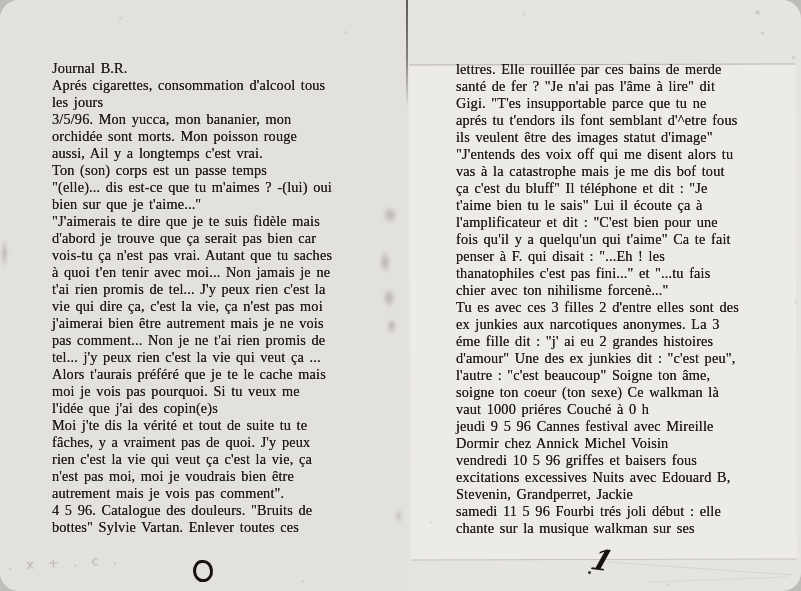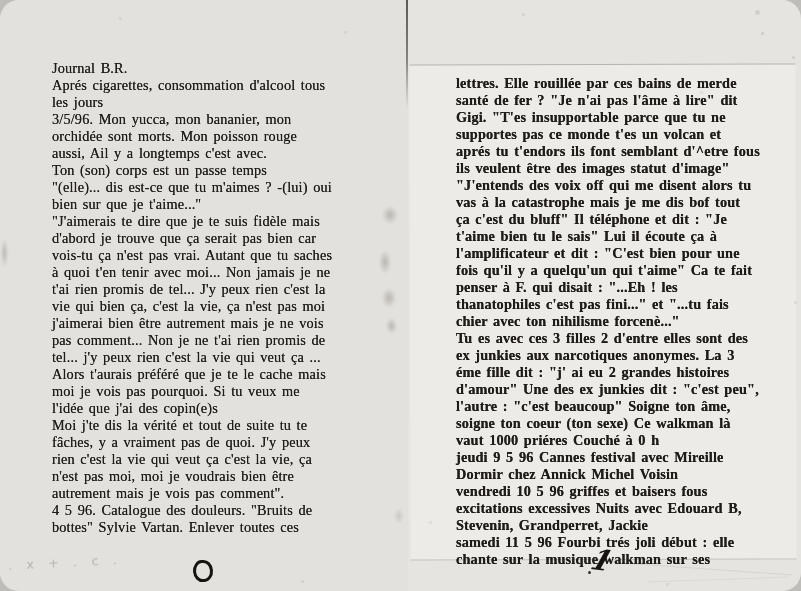--- a/index.html
+++ b/index.html
@@ -35,21 +35,21 @@
     position:absolute;
     color:var(--ink,#1f1b17);
     font-size:14.3px;
     line-height:17px;
     letter-spacing:.15px;
     word-spacing:1.8px;
     text-shadow:0 0 .5px rgba(31,27,23,.85);
   }
   .text-block .text-line{white-space:pre;height:17px;}
   .text-left{left:52px;top:60px;width:360px;}
-  .text-right{left:456px;top:75px;width:345px;font-weight:bold;}
+  .text-right{left:456px;top:61px;width:345px;}
   .hand-zero{
     position:absolute;left:193px;top:560px;width:14px;height:16px;
     border:3.4px solid #17140f;border-radius:50% / 54%;
     transform:rotate(-5deg);
     color:transparent;overflow:hidden;
   }
   .hand-one{
     position:absolute;left:592px;top:547px;
     font-family:"DejaVu Serif", serif;
     font-style:italic;font-weight:bold;
@@ -112,50 +112,49 @@
   <div class="right-sheet"></div>
 
   <div class="seam"></div>
 
   <div class="text-block text-left">
       <div class="text-line">Journal B.R.</div>
       <div class="text-line">Aprés cigarettes, consommation d'alcool tous</div>
       <div class="text-line">les jours</div>
       <div class="text-line">3/5/96. Mon yucca, mon bananier, mon</div>
       <div class="text-line">orchidée sont morts. Mon poisson rouge</div>
-      <div class="text-line">aussi, Ail y a longtemps c'est avec.</div>
+      <div class="text-line">aussi, Ail y a longtemps c'est vrai.</div>
       <div class="text-line">Ton (son) corps est un passe temps</div>
       <div class="text-line">"(elle)... dis est-ce que tu m'aimes ? -(lui) oui</div>
       <div class="text-line">bien sur que je t'aime..."</div>
       <div class="text-line">"J'aimerais te dire que je te suis fidèle mais</div>
       <div class="text-line">d'abord je trouve que ça serait pas bien car</div>
       <div class="text-line">vois-tu ça n'est pas vrai. Autant que tu saches</div>
       <div class="text-line">à quoi t'en tenir avec moi... Non jamais je ne</div>
       <div class="text-line">t'ai rien promis de tel... J'y peux rien c'est la</div>
-      <div class="text-line">vie qui bien ça, c'est la vie, ça n'est pas moi</div>
+      <div class="text-line">vie qui dire ça, c'est la vie, ça n'est pas moi</div>
       <div class="text-line">j'aimerai bien être autrement mais je ne vois</div>
       <div class="text-line">pas comment... Non je ne t'ai rien promis de</div>
       <div class="text-line">tel... j'y peux rien c'est la vie qui veut ça ...</div>
       <div class="text-line">Alors t'aurais préféré que je te le cache mais</div>
       <div class="text-line">moi je vois pas pourquoi. Si tu veux me</div>
       <div class="text-line">l'idée que j'ai des copin(e)s</div>
       <div class="text-line">Moi j'te dis la vérité et tout de suite tu te</div>
       <div class="text-line">fâches, y a vraiment pas de quoi. J'y peux</div>
       <div class="text-line">rien c'est la vie qui veut ça c'est la vie, ça</div>
       <div class="text-line">n'est pas moi, moi je voudrais bien être</div>
       <div class="text-line">autrement mais je vois pas comment".</div>
       <div class="text-line">4 5 96. Catalogue des douleurs. "Bruits de</div>
       <div class="text-line">bottes" Sylvie Vartan. Enlever toutes ces</div>
     </div>
 
   <div class="text-block text-right">
       <div class="text-line">lettres. Elle rouillée par ces bains de merde</div>
       <div class="text-line">santé de fer ? "Je n'ai pas l'âme à lire" dit</div>
       <div class="text-line">Gigi. "T'es insupportable parce que tu ne</div>
-      <div class="text-line">supportes pas ce monde t'es un volcan et</div>
       <div class="text-line">aprés tu t'endors ils font semblant d'^etre fous</div>
       <div class="text-line">ils veulent être des images statut d'image"</div>
       <div class="text-line">"J'entends des voix off qui me disent alors tu</div>
       <div class="text-line">vas à la catastrophe mais je me dis bof tout</div>
       <div class="text-line">ça c'est du bluff" Il téléphone et dit : "Je</div>
       <div class="text-line">t'aime bien tu le sais" Lui il écoute ça à</div>
       <div class="text-line">l'amplificateur et dit : "C'est bien pour une</div>
       <div class="text-line">fois qu'il y a quelqu'un qui t'aime" Ca te fait</div>
       <div class="text-line">penser à F. qui disait : "...Eh ! les</div>
       <div class="text-line">thanatophiles c'est pas fini..." et "...tu fais</div>

